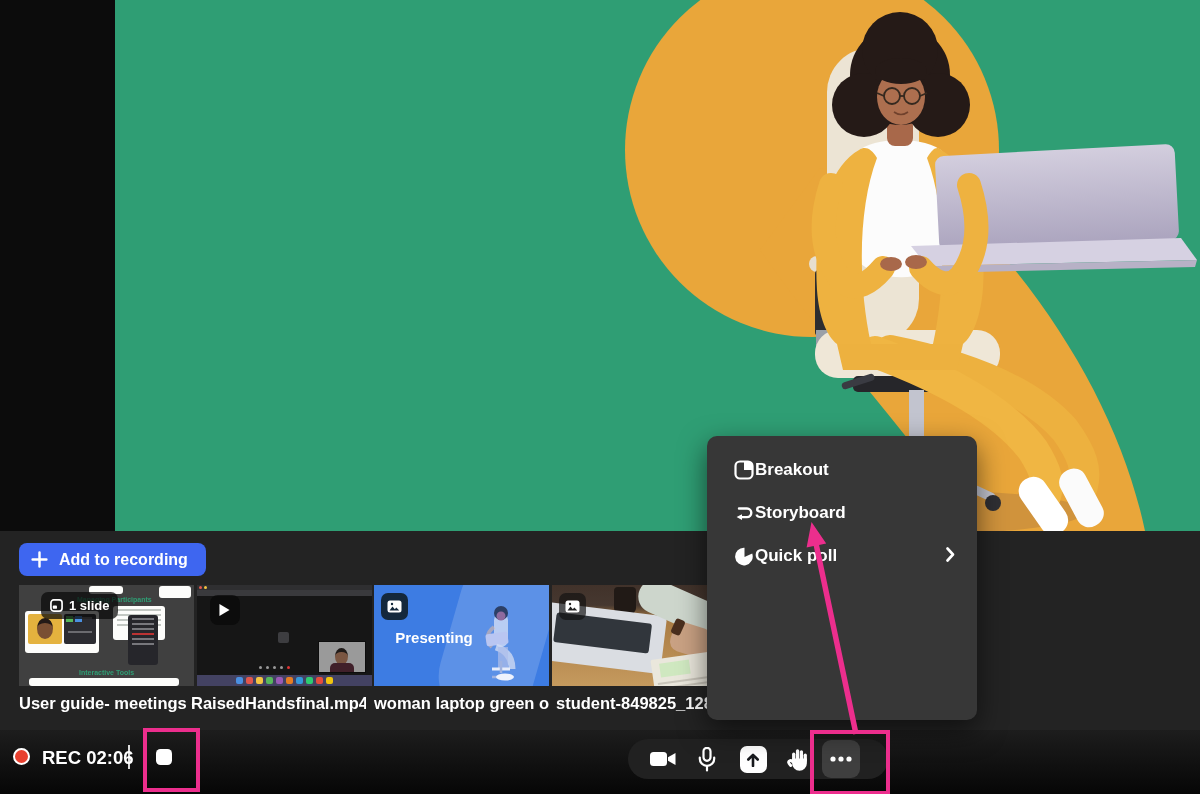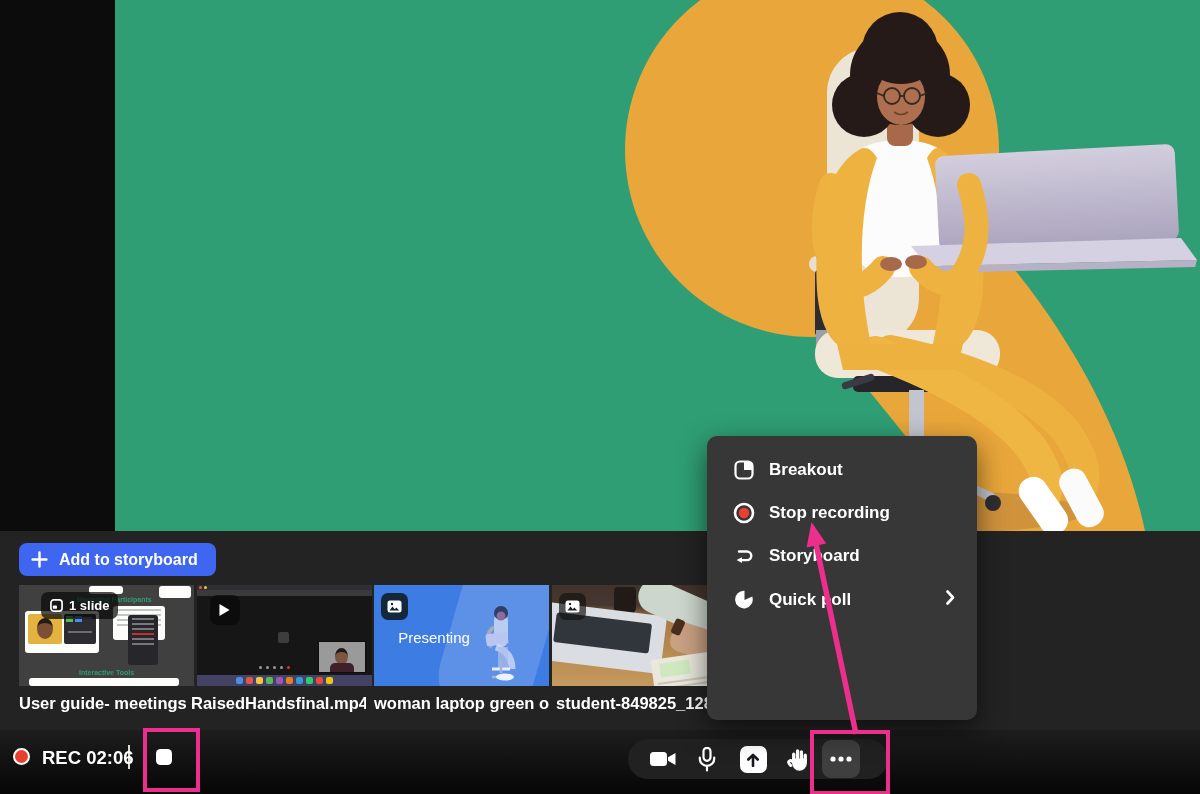--- a/index.html
+++ b/index.html
@@ -24,29 +24,29 @@
   .s-txt{position:absolute;color:#2f9e74;font-weight:bold;}
   .wbox{position:absolute;background:#fdfdfb;border-radius:3px;}
   .hline{height:2px;background:#c3c8c3;margin:3px 4px 0 4px;}
   
   .t2{background:#161616;}
   .dock{position:absolute;bottom:0;left:0;right:0;height:11px;background:rgba(98,96,150,.6);
     display:flex;align-items:center;justify-content:center;gap:3px;}
   .dk{width:7px;height:7px;border-radius:2px;}
   
   .t3{background:#3d7ce3;}
-  .present-label{position:absolute;left:0;width:120px;text-align:center;top:44px;color:#fff;font-weight:normal;font-size:15px;}
+  .present-label{position:absolute;left:0;width:120px;text-align:center;top:44px;color:#fff;font-weight:bold;font-size:15px;}
   
   .t4{background:linear-gradient(180deg,#41322a 0%,#463830 20%,#a97b43 34%,#c59a5e 100%);}
   
   #menu{left:707px;top:436px;width:270px;height:284px;background:#373737;border-radius:10px;
     box-shadow:0 10px 28px rgba(0,0,0,.55);padding:12px 0;box-sizing:border-box;z-index:40;}
   .mi{height:43.3px;display:flex;align-items:center;padding-left:26px;position:relative;cursor:pointer;}
   .mi .ic{width:22px;display:flex;justify-content:center;}
-  .mi .lbl{margin-left:14px;color:#fff;font-weight:bold;font-size:17px;}
+  .mi .lbl{color:#fff;font-weight:bold;font-size:17px;}
   .mi .chev{position:absolute;right:22px;}
   
   #bar{left:0;top:730px;width:1200px;height:64px;background:linear-gradient(180deg,#1d1d1d,#060606);z-index:30;}
   .rec-dot{position:absolute;left:13px;top:748px;width:13px;height:13px;border-radius:50%;
     background:#e8402f;border:2.5px solid #fff;z-index:31;}
   .rec-label{position:absolute;left:42px;top:747px;color:#fff;font-weight:bold;font-size:18.5px;z-index:31;}
   .vdiv{position:absolute;left:128px;top:745px;width:2px;height:24px;background:rgba(255,255,255,.85);z-index:31;}
   .stop-sq{position:absolute;left:156px;top:749px;width:16px;height:16px;border-radius:4.5px;background:#fff;z-index:31;cursor:pointer;}
   .pill{position:absolute;left:628px;top:739px;width:260px;height:40px;border-radius:20px;background:#212121;z-index:31;}
   .pbtn{position:absolute;top:0;height:40px;width:40px;display:flex;align-items:center;justify-content:center;cursor:pointer;}
@@ -137,21 +137,21 @@
     <path d="M779 112 q 7 5 14 0" stroke="#70412c" stroke-width="1.6" fill="none"></path>
   </svg>
 </div>
 
 <div id="panel" class="abs">
 
   <div class="add-btn">
     <svg width="17" height="17" viewBox="0 0 16 16">
       <path d="M8 1.5 V14.5 M1.5 8 H14.5" stroke="#fff" stroke-width="2.3" stroke-linecap="round"></path>
     </svg>
-    <span>Add to storyboard</span>
+    <span>Add to recording</span>
   </div>
 
   <div class="thumb t1" style="left:19px;">
     <div class="s-txt" style="left:58px;top:11px;font-size:7px;">Managing Participants</div>
     <div class="wbox" style="left:70px;top:1px;width:34px;height:8px;"></div>
     <div class="wbox" style="left:140px;top:1px;width:32px;height:12px;"></div>
     <div class="wbox" style="left:94px;top:21px;width:52px;height:34px;">
       <div class="hline"></div>
         <div class="hline"></div>
         <div class="hline"></div>
@@ -281,29 +281,20 @@
     <span class="ic">
       <svg width="20" height="20" viewBox="0 0 20 20">
         <rect x="1.5" y="1.5" width="17" height="17" rx="4.5" fill="none" stroke="#fff" stroke-width="2.2"></rect>
         <path d="M10 1.5 h4 a4.5 4.5 0 0 1 4.5 4.5 v4 h-8.5 z" fill="#fff"></path>
       </svg>
     </span>
     <span class="lbl">Breakout</span>
   </div>
   <div class="mi">
     <span class="ic">
-      <svg width="22" height="22" viewBox="0 0 22 22">
-        <circle cx="11" cy="11" r="9" fill="none" stroke="#fff" stroke-width="2.6"></circle>
-        <circle cx="11" cy="11" r="5.2" fill="#e8402f"></circle>
-      </svg>
-    </span>
-    <span class="lbl">Stop recording</span>
-  </div>
-  <div class="mi">
-    <span class="ic">
       <svg width="20" height="20" viewBox="0 0 20 20">
         <path d="M5 5.5 h8 a4.3 4.3 0 0 1 0 8.6 H7" fill="none" stroke="#fff" stroke-width="2.4" stroke-linecap="round"></path>
         <path d="M8 11.2 L2.6 14.1 L8 17 Z" fill="#fff"></path>
       </svg>
     </span>
     <span class="lbl">Storyboard</span>
   </div>
   <div class="mi">
     <span class="ic">
       <svg width="21" height="21" viewBox="0 0 21 21">

